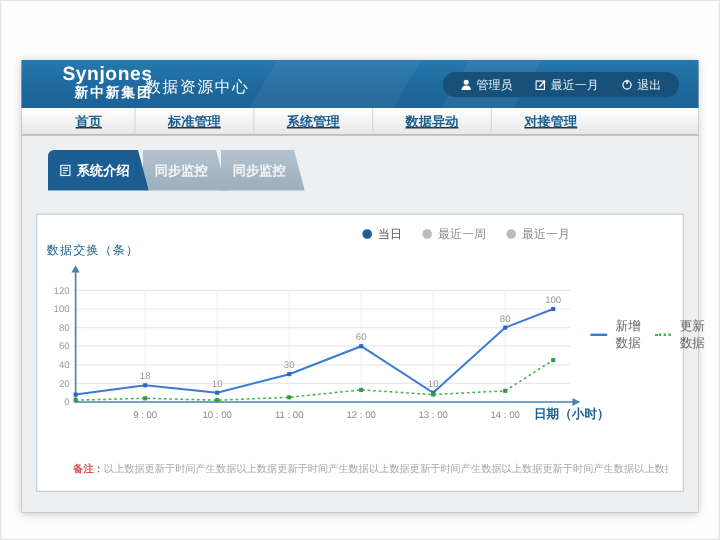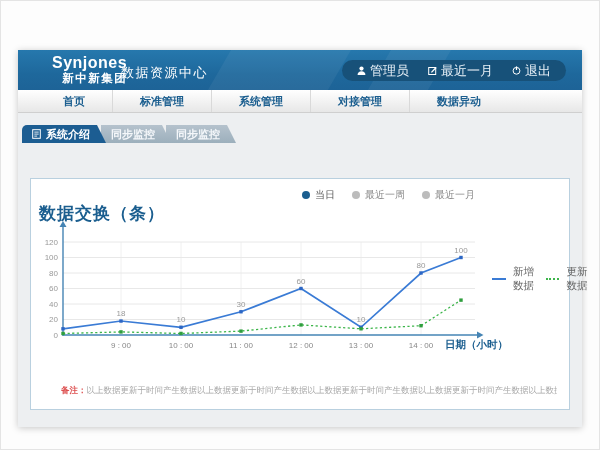--- a/index.html
+++ b/index.html
@@ -26,41 +26,41 @@
     background:rgba(255,255,255,.055); transform:skewX(-30deg); }
   .streak.s1 { left:200px; } .streak.s2 { left:360px; width:60px; }
   .logo { position:absolute; left:34px; top:4px; color:#fff; text-align:center; line-height:1.15; }
   .logo-en { font-size:16px; font-weight:bold; letter-spacing:.5px; }
   .logo-cn { font-size:11.5px; font-weight:bold; letter-spacing:1.5px;text-align:right; }
   .app-title { position:absolute; left:103px; top:14px; color:#fff; font-size:13px; letter-spacing:1.5px; }
   .user-pill {
     position:absolute; right:16px; top:10px; height:21px;
     display:flex; align-items:center; gap:19px;
     background:#175179; border-radius:11px; padding:0 15px;
-    color:#e9f1f8; font-size:13px;
+    color:#e9f1f8; font-size:10px;
   }
   .user-item { display:flex; align-items:center; gap:4px; cursor:pointer; }
   .user-item svg { display:block; }
 
   
   .nav {
     height:23px; background:linear-gradient(180deg,#ffffff,#e7e7e7);
-    border-bottom:1px solid #cfcfcf; display:flex; align-items:stretch; padding-left:18px;
+    border-bottom:1px solid #cfcfcf; display:flex; align-items:stretch; padding-left:18px;text-decoration:underline;
   }
   .nav-item {
     display:flex; align-items:center; padding:0 27px;
     font-size:11px; font-weight:bold; color:#1b5e8f;
     border-right:1px solid #d9d9d9; cursor:pointer;
   }
   .nav-item:last-child { border-right:none; }
 
   
   .content { position:relative; height:314px; background:#edeff1; }
 
-  .tabs { position:absolute; left:4px; top:12px; display:flex; height:18px; z-index:3; }
+  .tabs { position:absolute; left:22px; top:12px; display:flex; height:34px; z-index:3; }
   .tab {
     display:flex; align-items:center; gap:5px; padding:0 16px 0 10px;
     font-size:11px; font-weight:bold; color:#fff; cursor:pointer;
     clip-path:polygon(0 0, calc(100% - 9px) 0, 100% 100%, 0 100%);
     margin-right:-5px;
   }
   .tab.active { background:#1c5d92; border-top-left-radius:5px; z-index:2; }
   .tab.inactive { background:linear-gradient(180deg,#b5c2cd,#9cafbc); z-index:1; color:#f4f7fa;text-align:right; }
   .tab .doc-icon { display:block; }
 
@@ -68,21 +68,21 @@
     position:absolute; left:12px; right:12px; top:33px; bottom:17px;
     background:#fff; border:1px solid #b9d0df;margin-top:32px;
   }
 
   .filters { position:absolute; top:9px; right:94px; display:flex; gap:17px; align-items:center; }
   .filter-item { display:flex; align-items:center; gap:5px; font-size:10px; color:#8a8a8a; cursor:pointer; }
   .radio-dot { width:8px; height:8px; border-radius:50%; background:#bcbcbc; }
   .filter-item.selected .radio-dot { background:#1b5e8f; }
   .filter-item.selected { color:#555; }
 
-  .ylabel { position:absolute; left:8px; top:23px; font-size:17px; font-weight:bold;
+  .ylabel { position:absolute; left:8px; top:23px; font-size:10px; font-weight:normal;
     color:#1b5e8f; letter-spacing:1px; }
 
   .chart { position:absolute; left:10px; top:40px; }
 
   .legend { position:absolute; left:461px; top:86px; display:flex; flex-direction:row; gap:10px; }
   .legend-row { display:flex; align-items:center; gap:7px; font-size:10.5px; color:#666; cursor:default; }
   .legend-line { width:26px; height:0; border-top:2px solid #3a7bd5; }
   .legend-line.dotted { border-top-style:dotted; border-top-width:2px; }
 
   .note {
@@ -128,22 +128,22 @@
         </svg>
         <span>退出</span>
       </span>
     </div>
   </div>
 
   <div class="nav">
     <div class="nav-item">首页</div>
     <div class="nav-item">标准管理</div>
     <div class="nav-item">系统管理</div>
+    <div class="nav-item">数据异动</div>
     <div class="nav-item">对接管理</div>
-    <div class="nav-item">数据异动</div>
   </div>
 
   <div class="content">
 
     <div class="tabs">
       <div class="tab active">
         <svg class="doc-icon" width="9" height="10" viewBox="0 0 9 10">
           <rect x="0.7" y="0.7" width="7.6" height="8.6" fill="none" stroke="#fff" stroke-width="1"></rect>
           <line x1="2.3" y1="3.1" x2="6.7" y2="3.1" stroke="#fff" stroke-width="0.9"></line>
           <line x1="2.3" y1="5.1" x2="6.7" y2="5.1" stroke="#fff" stroke-width="0.9"></line>

